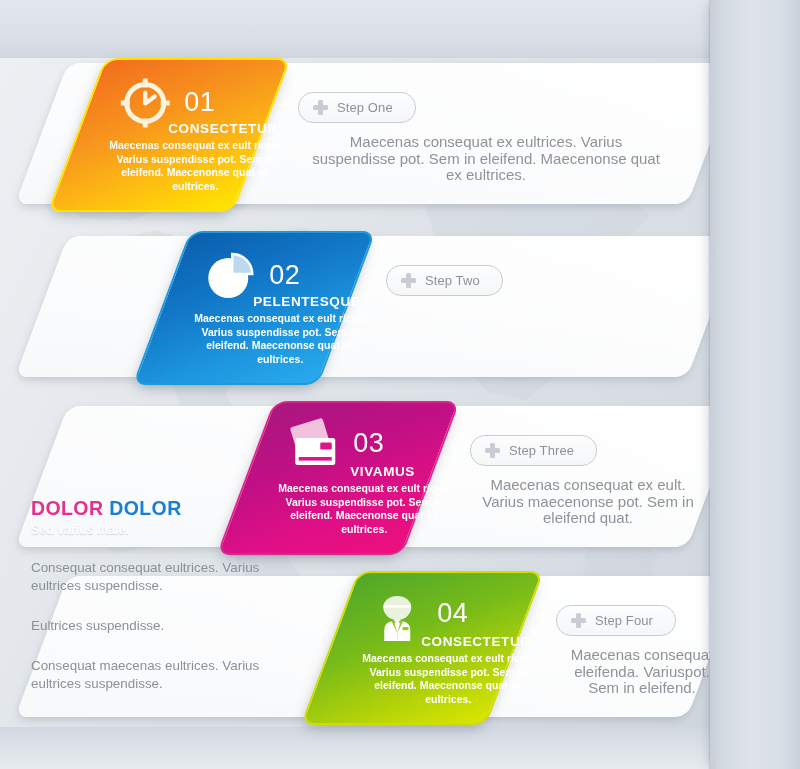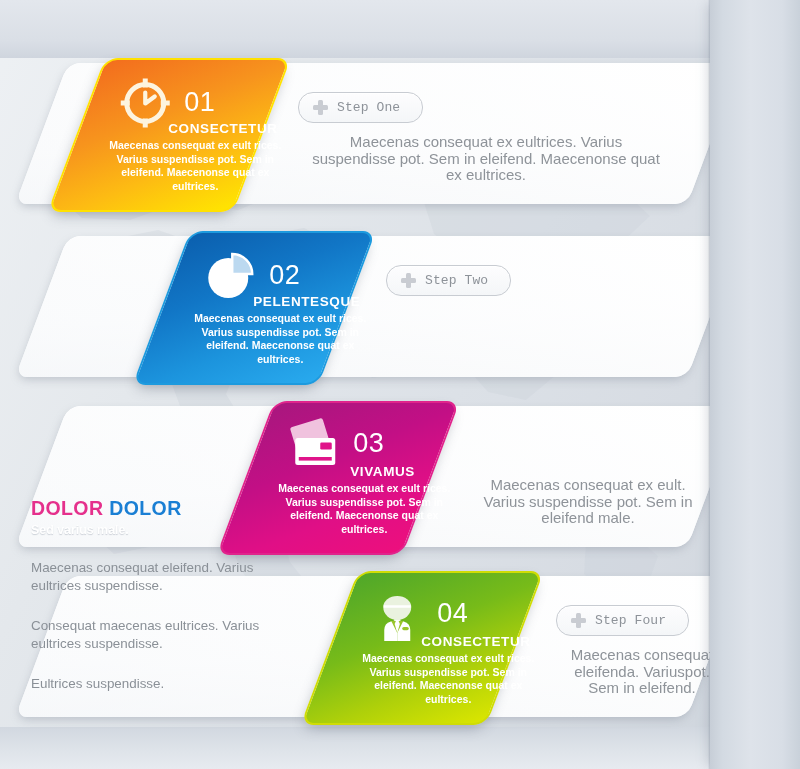--- a/index.html
+++ b/index.html
@@ -94,21 +94,21 @@
   }
   .pill .plus{
     width:15px;height:15px;position:relative;flex:0 0 auto;
   }
   .pill .plus:before,.pill .plus:after{
     content:"";position:absolute;background:#c9ccd2;border-radius:1.5px;
   }
   .pill .plus:before{left:5.2px;top:0;width:4.6px;height:15px;}
   .pill .plus:after{top:5.2px;left:0;height:4.6px;width:15px;}
   .pill span.lbl{
-    font-size:13px;color:#8d9299;white-space:nowrap;letter-spacing:.1px;font-family:Liberation Mono, monospace;
+    font-size:13px;color:#8d9299;white-space:nowrap;letter-spacing:.1px;
   }
   .desc{
     position:absolute;
     font-size:15px;line-height:16.5px;color:#8e9399;text-align:center;
   }
 
   
   .left-block{position:absolute;left:31px;top:497px;width:250px;}
   .lorem{font-size:19.5px;font-weight:700;letter-spacing:.4px;}
   .lorem .p1{color:#e5308c;}
@@ -218,21 +218,25 @@
             <rect x="35" y="25.5" width="11.5" height="7" rx="1.2" fill="#e0148a"></rect>
             <rect x="13.5" y="40" width="33" height="3.6" fill="#e0148a"></rect>
           </svg>
         </span>
         <span class="num" style="left:78px;top:25px;">03</span>
         <span class="cap" style="left:75px;top:61px;">VIVAMUS</span>
         <span class="cardtext" style="left:-4px;top:79px;">Maecenas consequat ex eult rices. Varius suspendisse pot. Sem in eleifend. Maecenonse quat ex eultrices.</span>
       </div>
     </div>
 
-    <div class="desc" style="left:480px;top:76px;width:216px;">Maecenas consequat ex eult. Varius suspendisse pot. Sem in eleifend male.</div>
+    <div class="pill" style="left:470px;top:34px;">
+      <span class="plus"></span>
+      <span class="lbl">Step Three</span>
+    </div>
+    <div class="desc" style="left:480px;top:76px;width:216px;">Maecenas consequat ex eult. Varius maecenonse pot. Sem in eleifend quat.</div>
   </div>
 
   <div class="row" style="left:0;top:571px;">
     <div class="banner" style="left:68px;top:5px;width:672px;height:141px;">
       <div class="banner-inner"></div>
     </div>
 
     <div class="card" style="left:358px;top:0px;width:182px;height:150px;
                 background:linear-gradient(155deg,#4fa72a 0%,#77bb19 40%,#aed00a 70%,#dbe600 100%);
                 border:2.5px solid #cfdc05;">
@@ -261,20 +265,20 @@
     </div>
     <div class="desc" style="left:562px;top:76px;width:160px;">Maecenas consequat eleifenda. Variuspot. Sem in eleifend.</div>
   </div>
 
   <div class="left-block">
     <div class="lorem">
       <span class="p1">DOLOR</span>
       <span class="p2">DOLOR</span>
     </div>
     <div class="sub">Sed varius male.</div>
-    <div class="para">Maecenas consequat eleifend. Varius eultrices suspendisse.</div>
+    <div class="para">Consequat consequat eultrices. Varius eultrices suspendisse.</div>
+    <div class="para">Eultrices suspendisse.</div>
     <div class="para">Consequat maecenas eultrices. Varius eultrices suspendisse.</div>
-    <div class="para">Eultrices suspendisse.</div>
   </div>
 
   <div class="gutter-seam"></div>
   <div class="right-gutter"></div>
 </div>
 
 </body></html>

